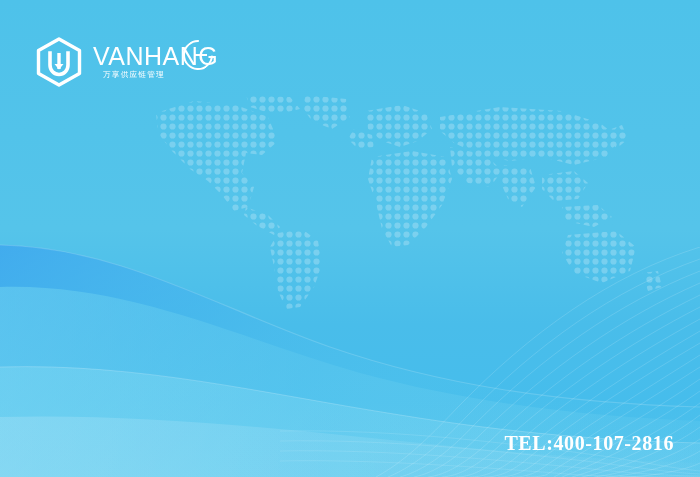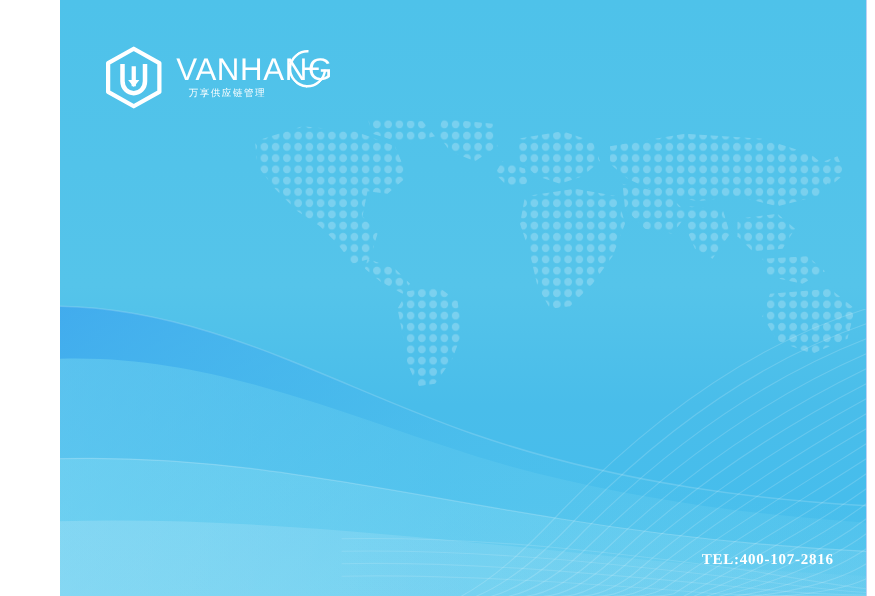--- a/index.html
+++ b/index.html
@@ -2,27 +2,26 @@
 <html><head>
 <meta charset="utf-8">
 <style>
   html, body {
     margin: 0;
     padding: 0;
     background: #ffffff;
   }
   #banner {
     position: relative;
-    width: 645px;
+    width: 700px;
     height: 477px;
     overflow: hidden;
     background: #1d4ed8;
     font-family: "Liberation Sans", sans-serif;
     user-select: none;
-    margin-left: 48px;
   }
 
   
   .bg-base {
     position: absolute;
     inset: 0;
     background:
       linear-gradient(180deg,
         #4ec2ea 0%,
         #52c3ea 28%,
@@ -143,21 +142,21 @@
   }
 
   
   .tel {
     position: absolute;
     right: 26px;
     bottom: 22px;
     color: #ffffff;
     font-family: "Liberation Serif", serif;
     font-weight: 700;
-    font-size: 12px;
+    font-size: 20px;
     letter-spacing: 0.6px;
     white-space: nowrap;
   }
 </style>
 </head>
 <body>
 
 <div id="banner">
 
   <div class="bg-base"></div>

